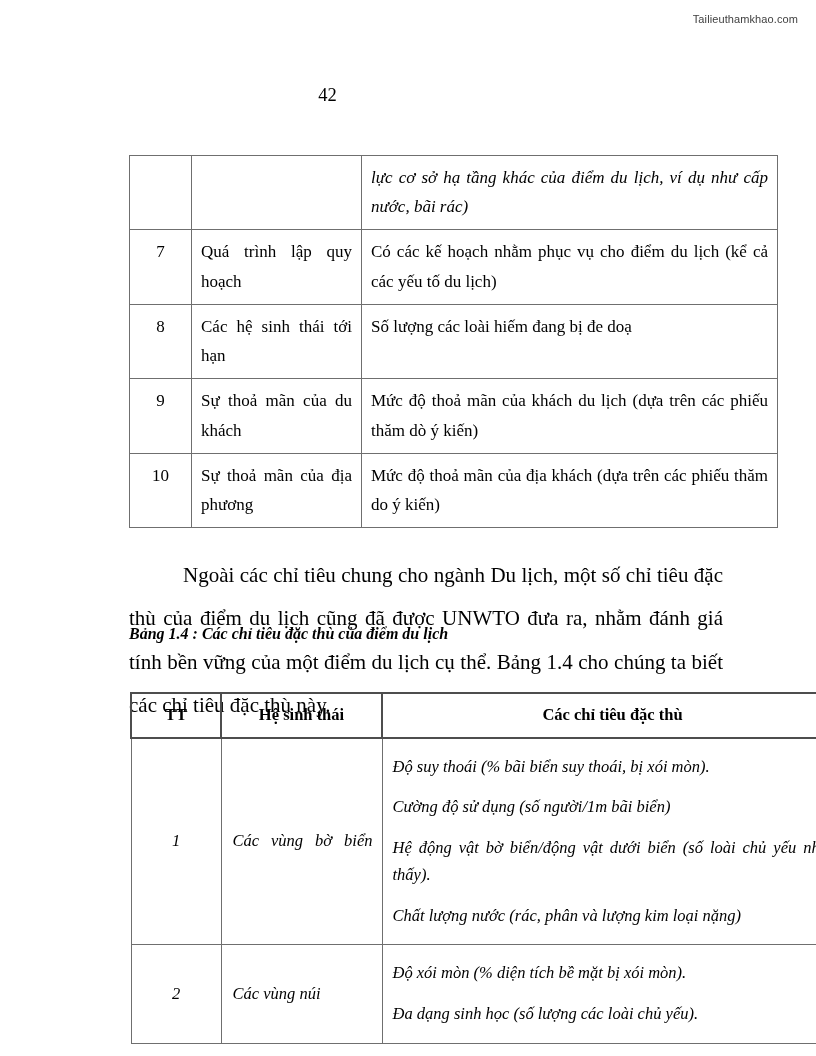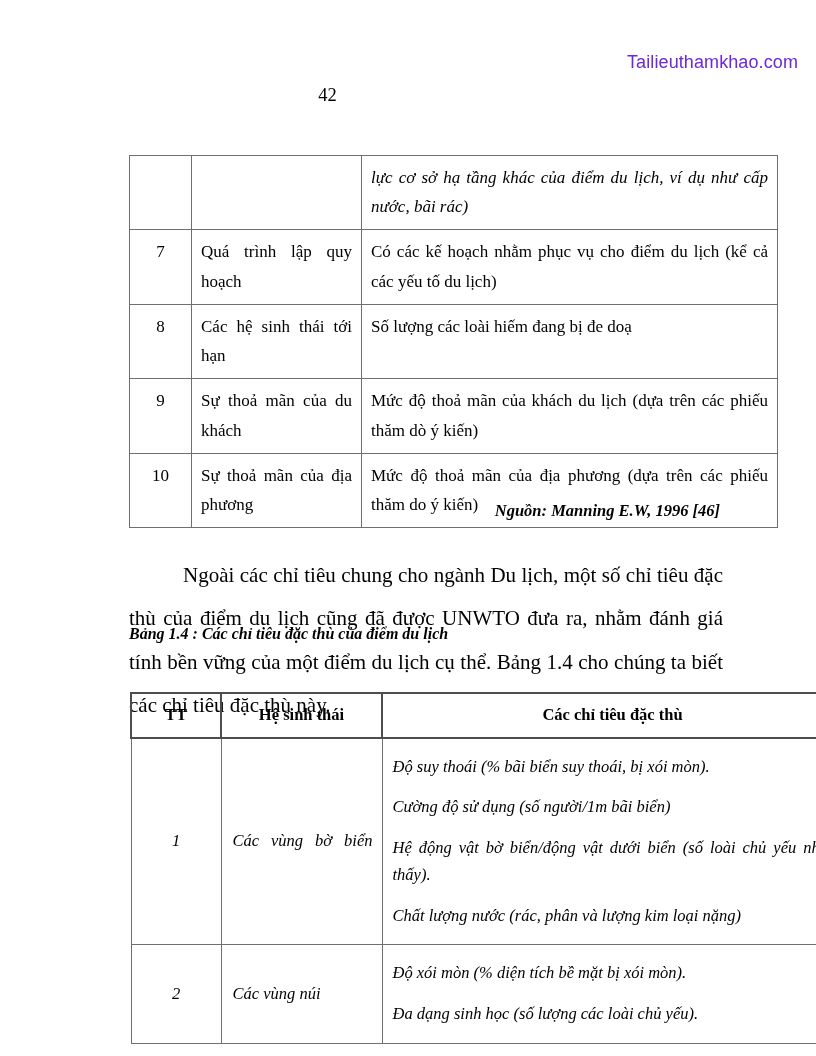--- a/index.html
+++ b/index.html
@@ -20,25 +20,24 @@
     position: absolute;
     inset: 0;
   }
 
   
   .watermark {
     position: absolute;
     top: 13px;
     right: 18px;
     font-family: "Liberation Sans", "DejaVu Sans", sans-serif;
-    font-size: 18px;
-    color: #6d28d9;
+    font-size: 11px;
+    color: #404040;
     letter-spacing: 0.1px;
     white-space: nowrap;
-    margin-top: 39px;
   }
 
   
   .page-number {
     position: absolute;
     top: 85px;
     left: 0;
     width: 655px;
     text-align: center;
     font-size: 18.5px;
@@ -189,26 +188,25 @@
         <td class="t1-col-desc nojust">Số lượng các loài hiếm đang bị đe doạ</td>
       </tr>
       <tr>
         <td class="t1-col-tt">9</td>
         <td class="t1-col-name">Sự thoả mãn của du khách</td>
         <td class="t1-col-desc">Mức độ thoả mãn của khách du lịch (dựa trên các phiếu thăm dò ý kiến)</td>
       </tr>
       <tr>
         <td class="t1-col-tt">10</td>
         <td class="t1-col-name">Sự thoả mãn của địa phương</td>
-        <td class="t1-col-desc">Mức độ thoả mãn của địa phương (dựa trên các phiếu thăm do ý kiến)</td>
+        <td class="t1-col-desc">Mức độ thoả mãn của địa khách (dựa trên các phiếu thăm do ý kiến)</td>
       </tr>
     </tbody>
   </table>
 
-  <div class="source-line">Nguồn: Manning E.W, 1996 [46]</div>
 
   <p class="body-paragraph">Ngoài các chỉ tiêu chung cho ngành Du lịch, một số chỉ tiêu đặc thù của điểm du lịch cũng đã được UNWTO đưa ra, nhằm đánh giá tính bền vững của một điểm du lịch cụ thể. Bảng 1.4 cho chúng ta biết các chỉ tiêu đặc thù này.</p>
 
   <div class="table-caption">Bảng 1.4 : Các chỉ tiêu đặc thù của điểm du lịch</div>
 
   <table class="table-two">
     <thead>
       <tr>
         <th class="t2-col-tt">TT</th>
         <th class="t2-col-eco">Hệ sinh thái</th>

